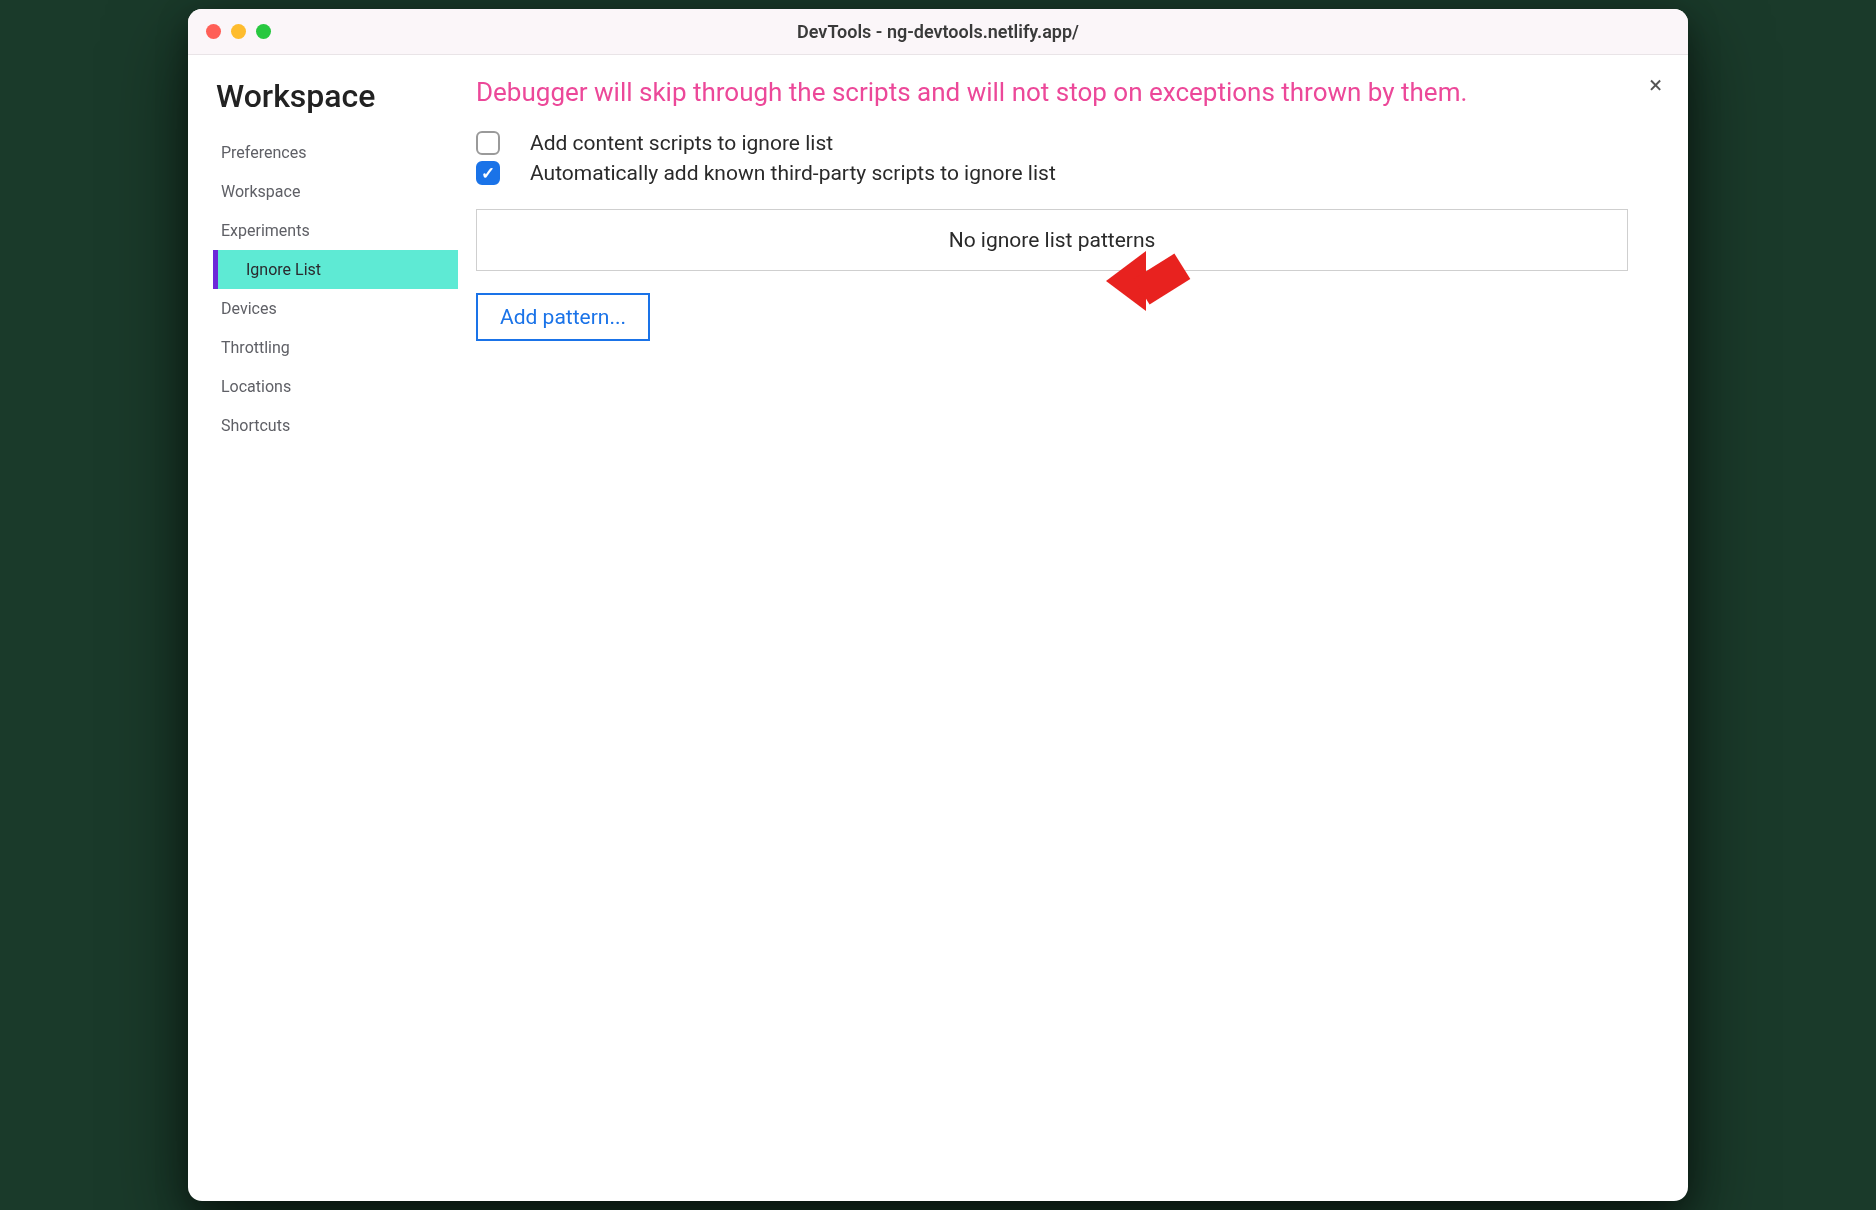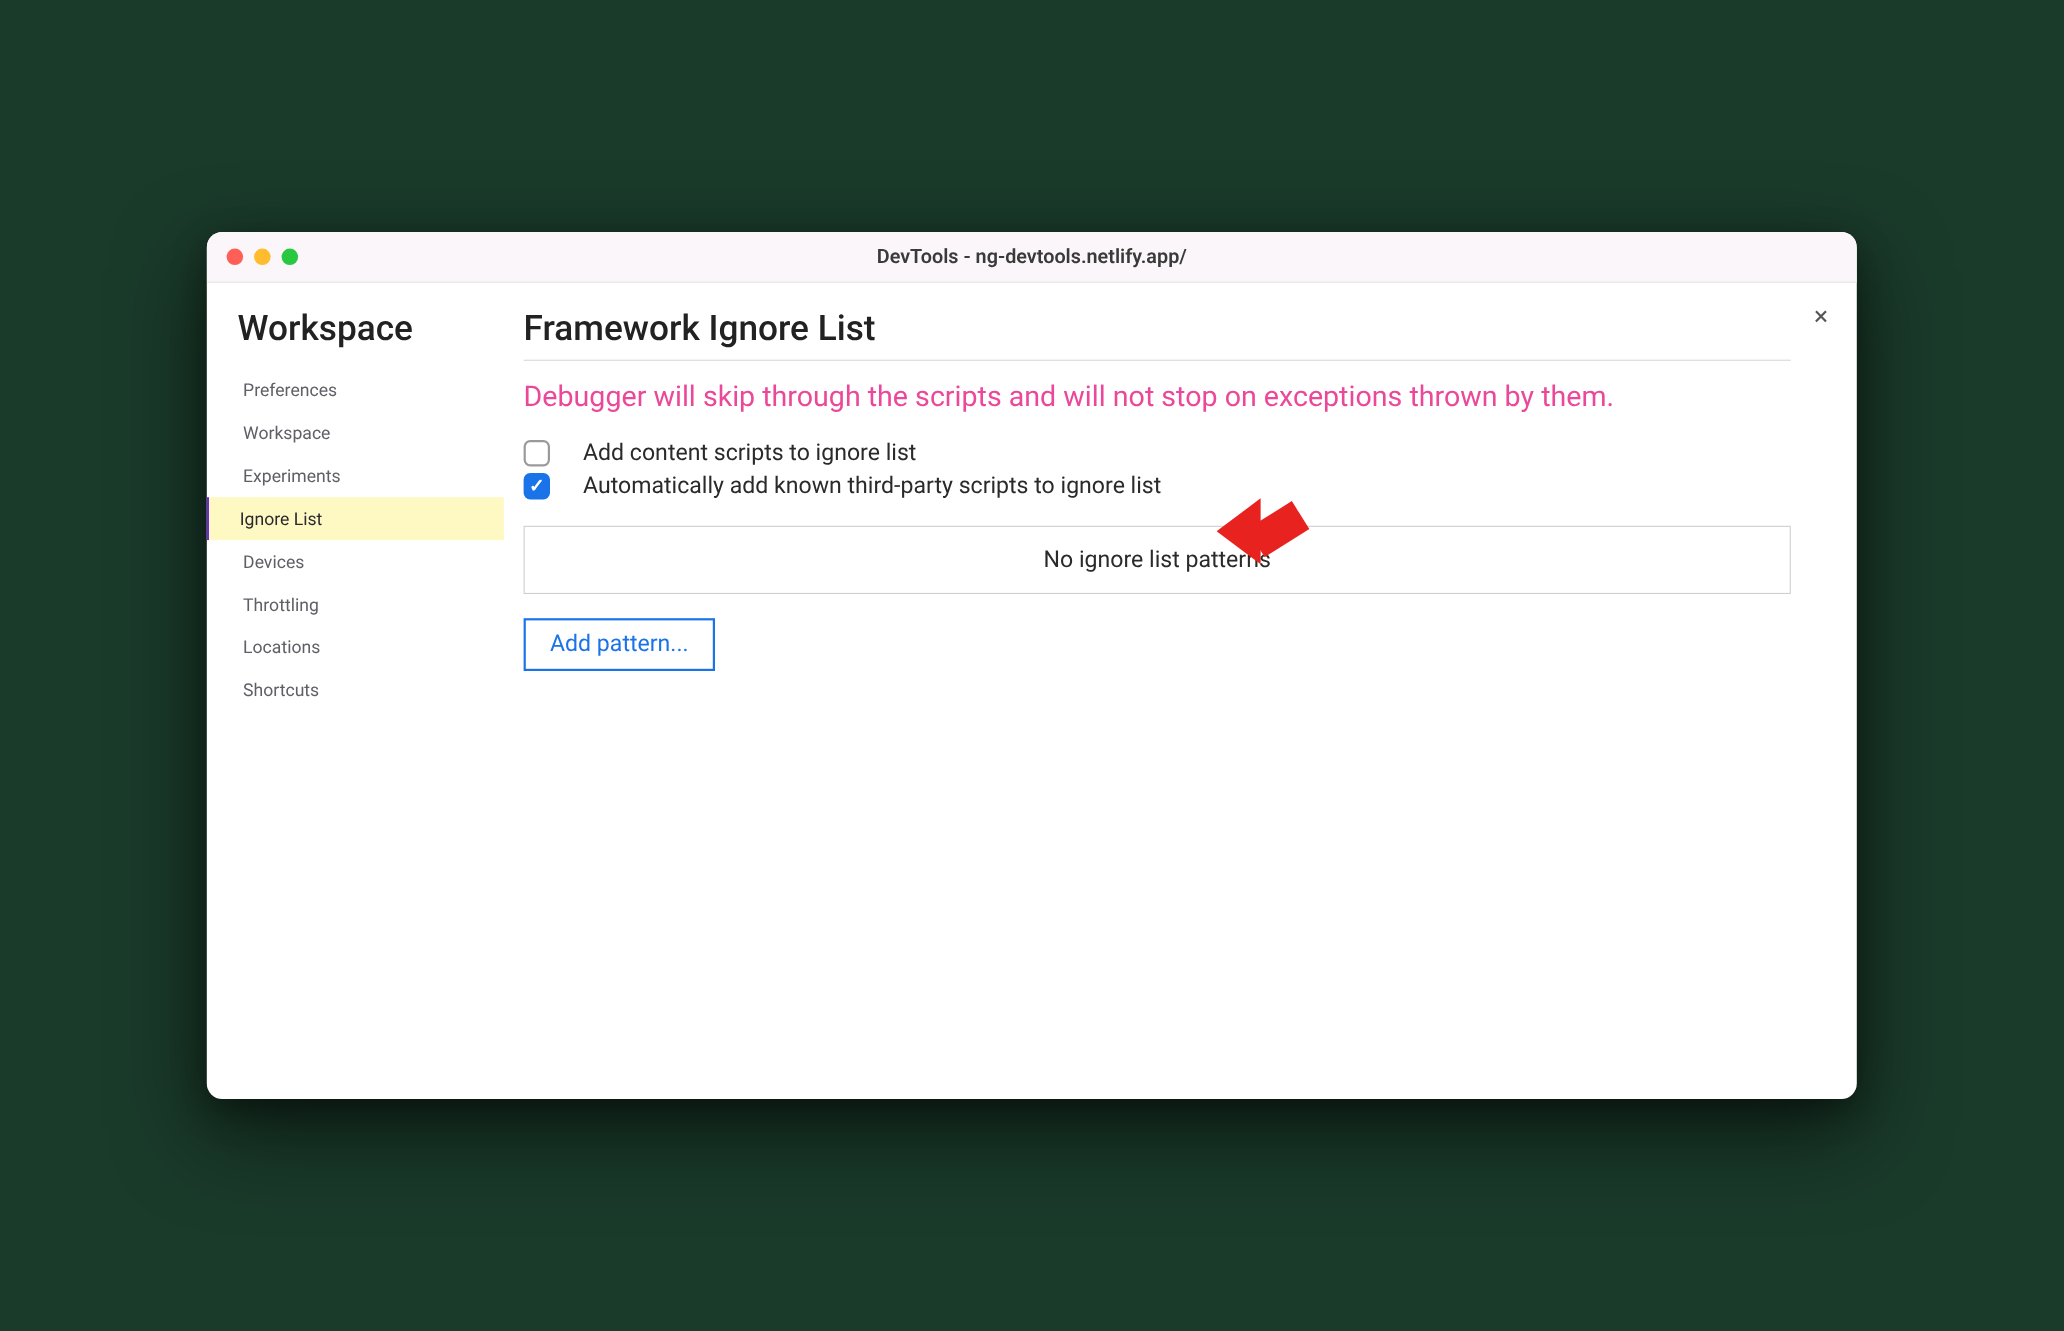--- a/index.html
+++ b/index.html
@@ -7,21 +7,21 @@
       font-family: -apple-system, BlinkMacSystemFont, "Segoe UI", Roboto, Helvetica, Arial, sans-serif;
       background: #1a3a2a;
       width: 1876px;
       height: 1210px;
       display: flex;
       align-items: center;
       justify-content: center;
     }
     .window {
       width: 1500px;
-      height: 788px;
+      height: 1192px;
       background: #ffffff;
       border-radius: 14px;
       box-shadow: 0 30px 80px rgba(0,0,0,0.55), 0 10px 30px rgba(0,0,0,0.35);
       overflow: hidden;
       display: flex;
       flex-direction: column;
       position: relative;
     }
     .titlebar {
       height: 46px;
@@ -79,23 +79,24 @@
       padding: 0 0 18px 28px;
     }
     .sidebar-item {
       font-size: 16px;
       color: #5f6066;
       padding: 10px 0 10px 28px;
       cursor: pointer;
       border-left: 5px solid transparent;
     }
     .sidebar-item.active {
-      background: #fef9c3;
+      background: #5eead4;
       color: #2a2a2e;
-      border-left: 2px solid #6d28d9;
+      border-left: 5px solid #6d28d9;
+      margin-left: 25px;
     }
     .main {
       flex: 1;
       padding: 22px 60px 0 18px;
     }
     .main-title {
       font-size: 32px;
       font-weight: 500;
       color: #222;
       padding-bottom: 10px;
@@ -185,21 +186,20 @@
       <div class="sidebar-item"><span>Workspace</span></div>
       <div class="sidebar-item"><span>Experiments</span></div>
       <div class="sidebar-item active"><span>Ignore List</span></div>
       <div class="sidebar-item"><span>Devices</span></div>
       <div class="sidebar-item"><span>Throttling</span></div>
       <div class="sidebar-item"><span>Locations</span></div>
       <div class="sidebar-item"><span>Shortcuts</span></div>
     </div>
 
     <div class="main">
-      <div class="main-title">Framework Ignore List</div>
       <div class="main-desc">Debugger will skip through the scripts and will not stop on exceptions thrown by them.</div>
 
       <label class="checkbox-row">
         <span class="checkbox"></span>
         <span>Add content scripts to ignore list</span>
       </label>
 
       <label class="checkbox-row">
         <span class="checkbox checked">
             <span class="checkmark">✓</span>

